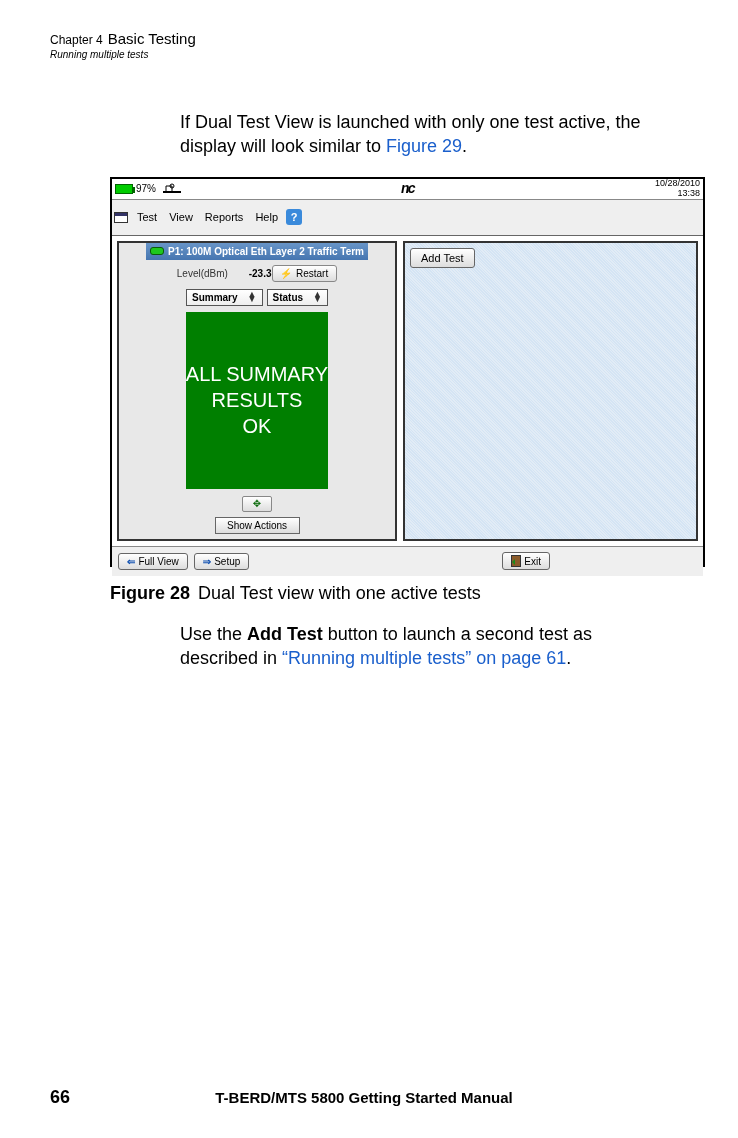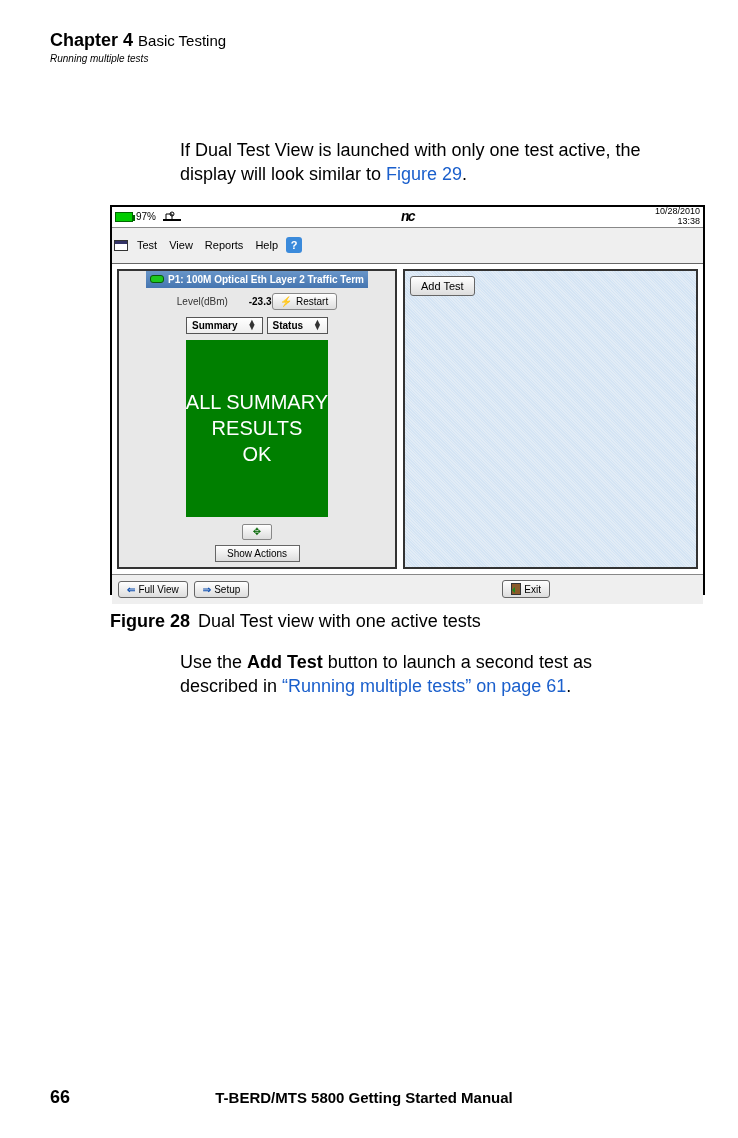--- a/index.html
+++ b/index.html
@@ -6,27 +6,27 @@
     body {
       width: 738px;
       height: 1138px;
       font-family: Arial, Helvetica, sans-serif;
       background: #fff;
       color: #000;
       position: relative;
       padding: 30px 50px;
     }
     .header-line { display: flex; gap: 5px; align-items: baseline; }
-    .chapter-label { font-weight: bold; font-size: 18px; }
+    .chapter-label { font-weight: normal; font-size: 12px; }
     .chapter-title { font-size: 15px; }
     .section-title { font-style: italic; font-size: 10px; margin-top: 2px; }
     .body-text {
       margin-left: 130px;
       margin-right: 30px;
-      margin-top: 74px;
+      margin-top: 50px;
       font-size: 18px;
       line-height: 1.35;
     }
     .link-text { color: #1a5fcc; }
     .figure-container {
       margin-top: 18px;
       margin-left: 60px;
       border: 2px solid #000;
       width: 595px;
       height: 390px;

